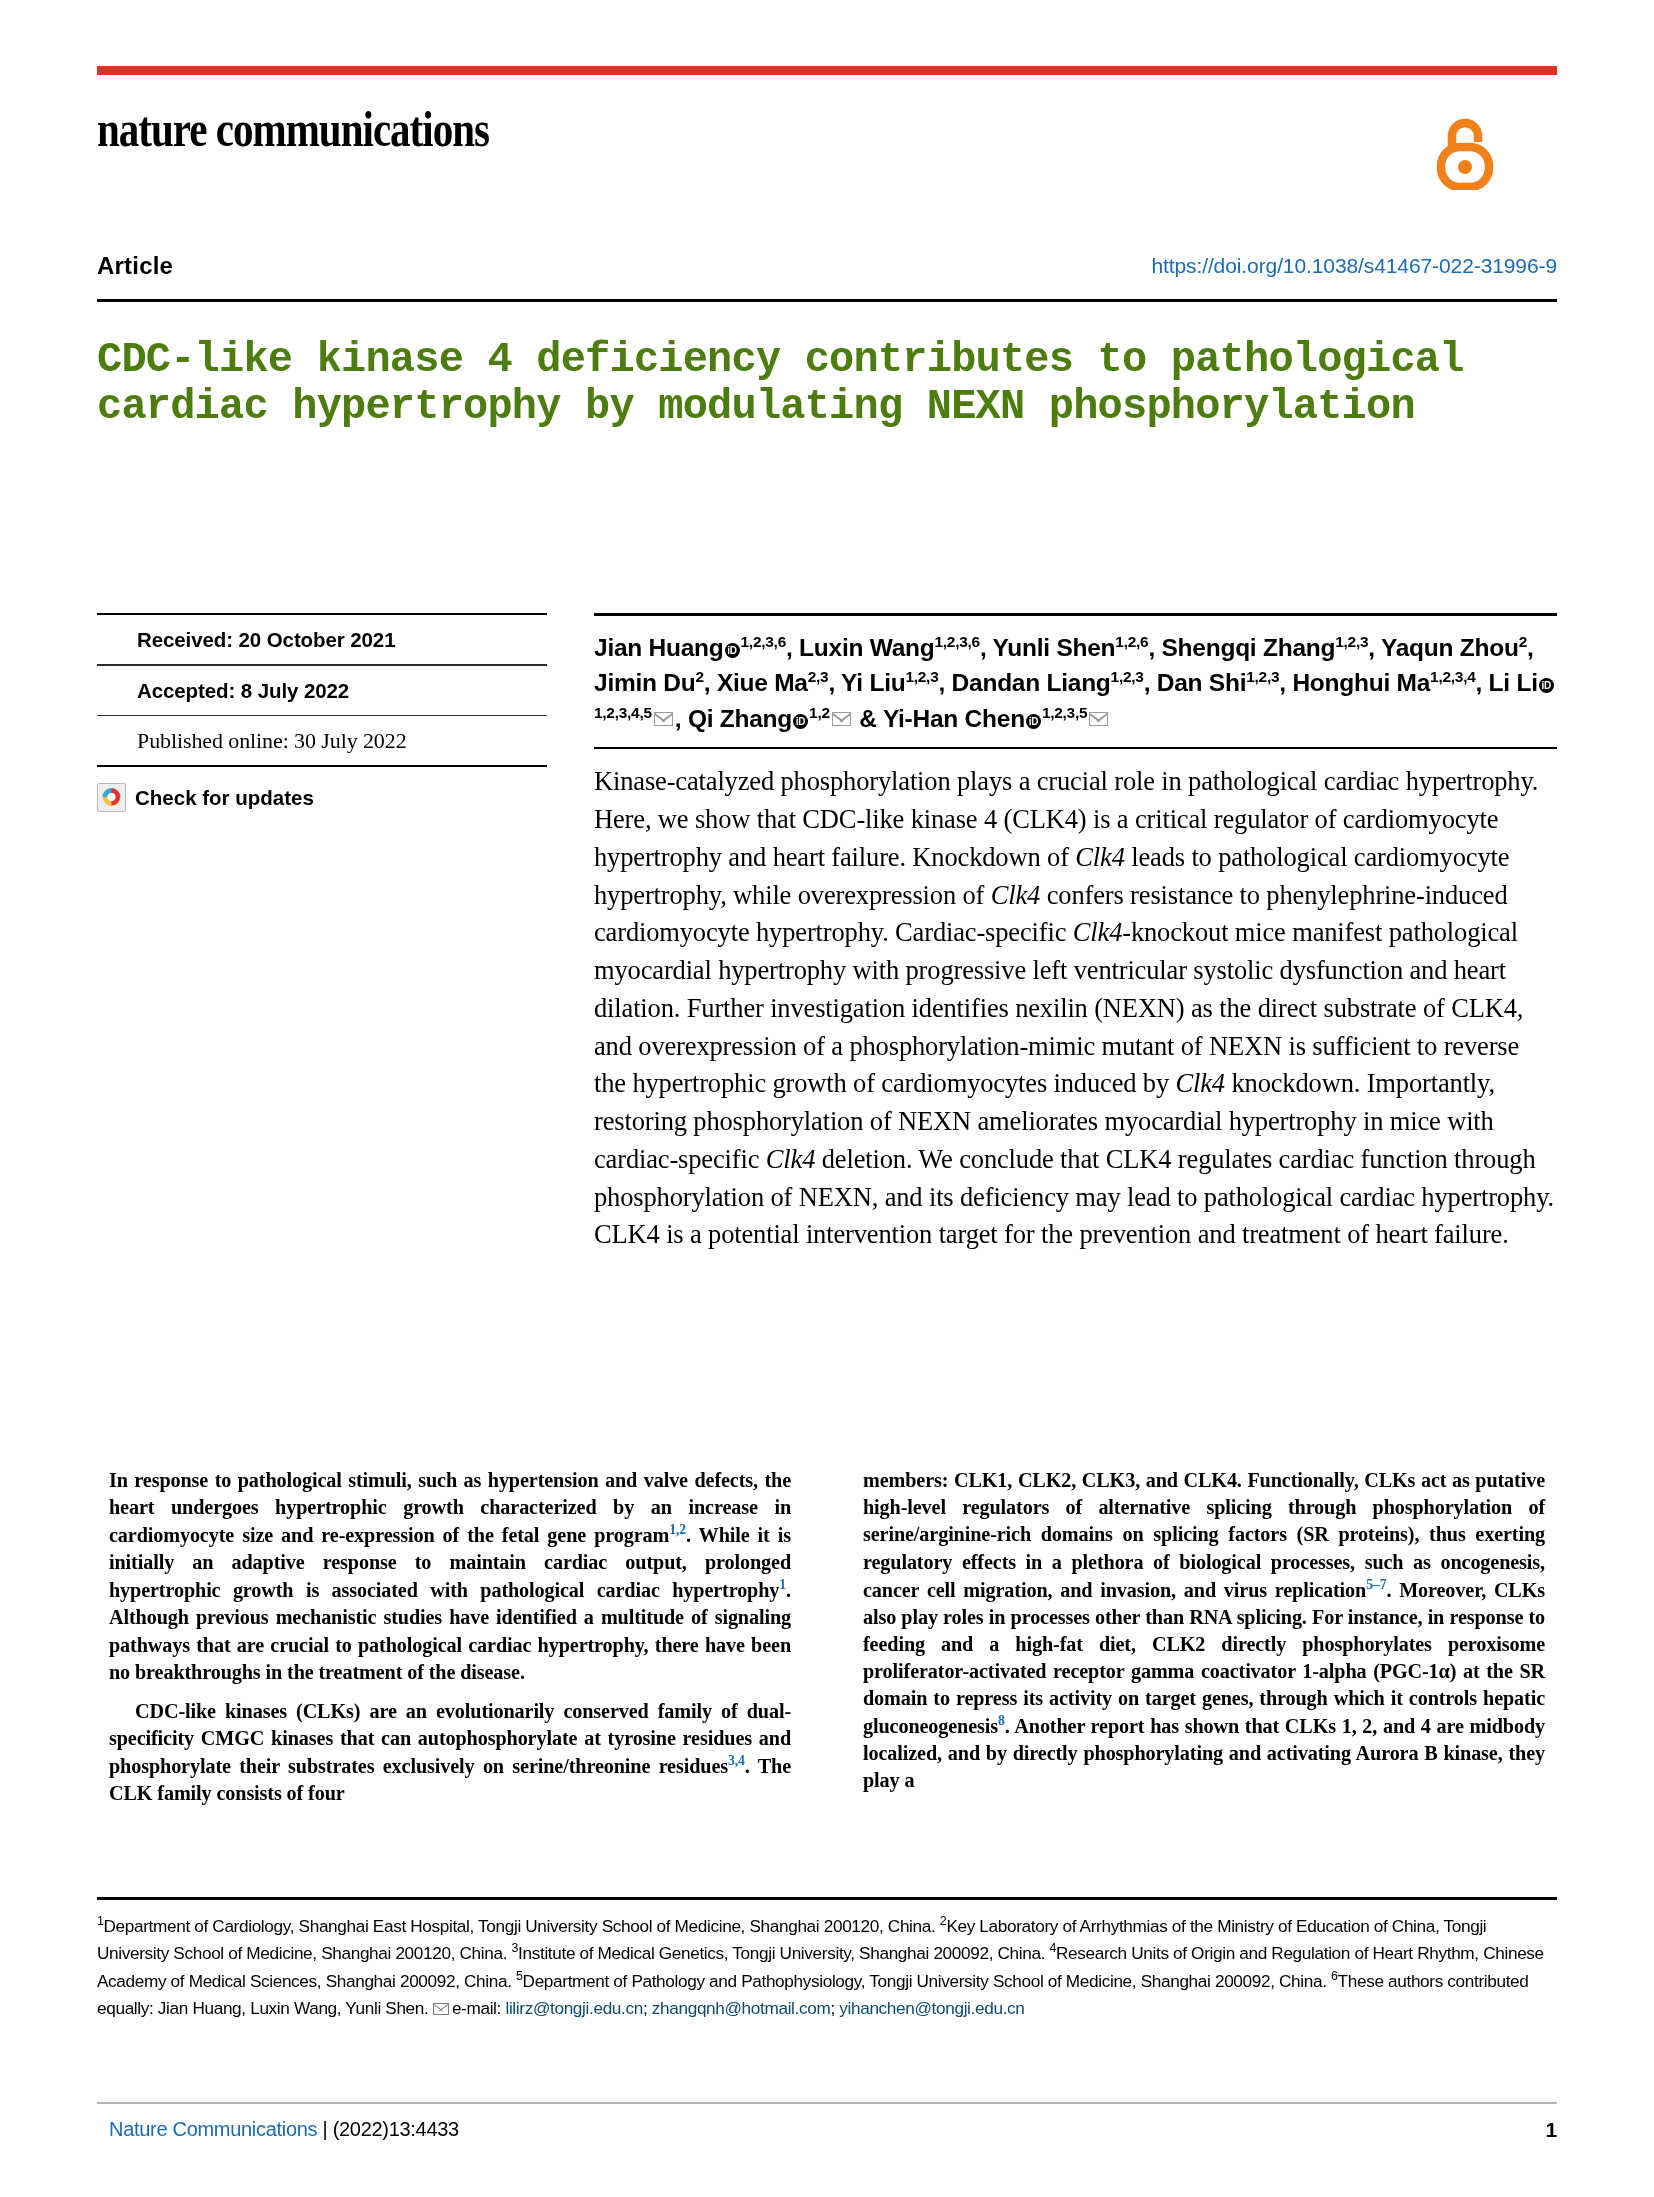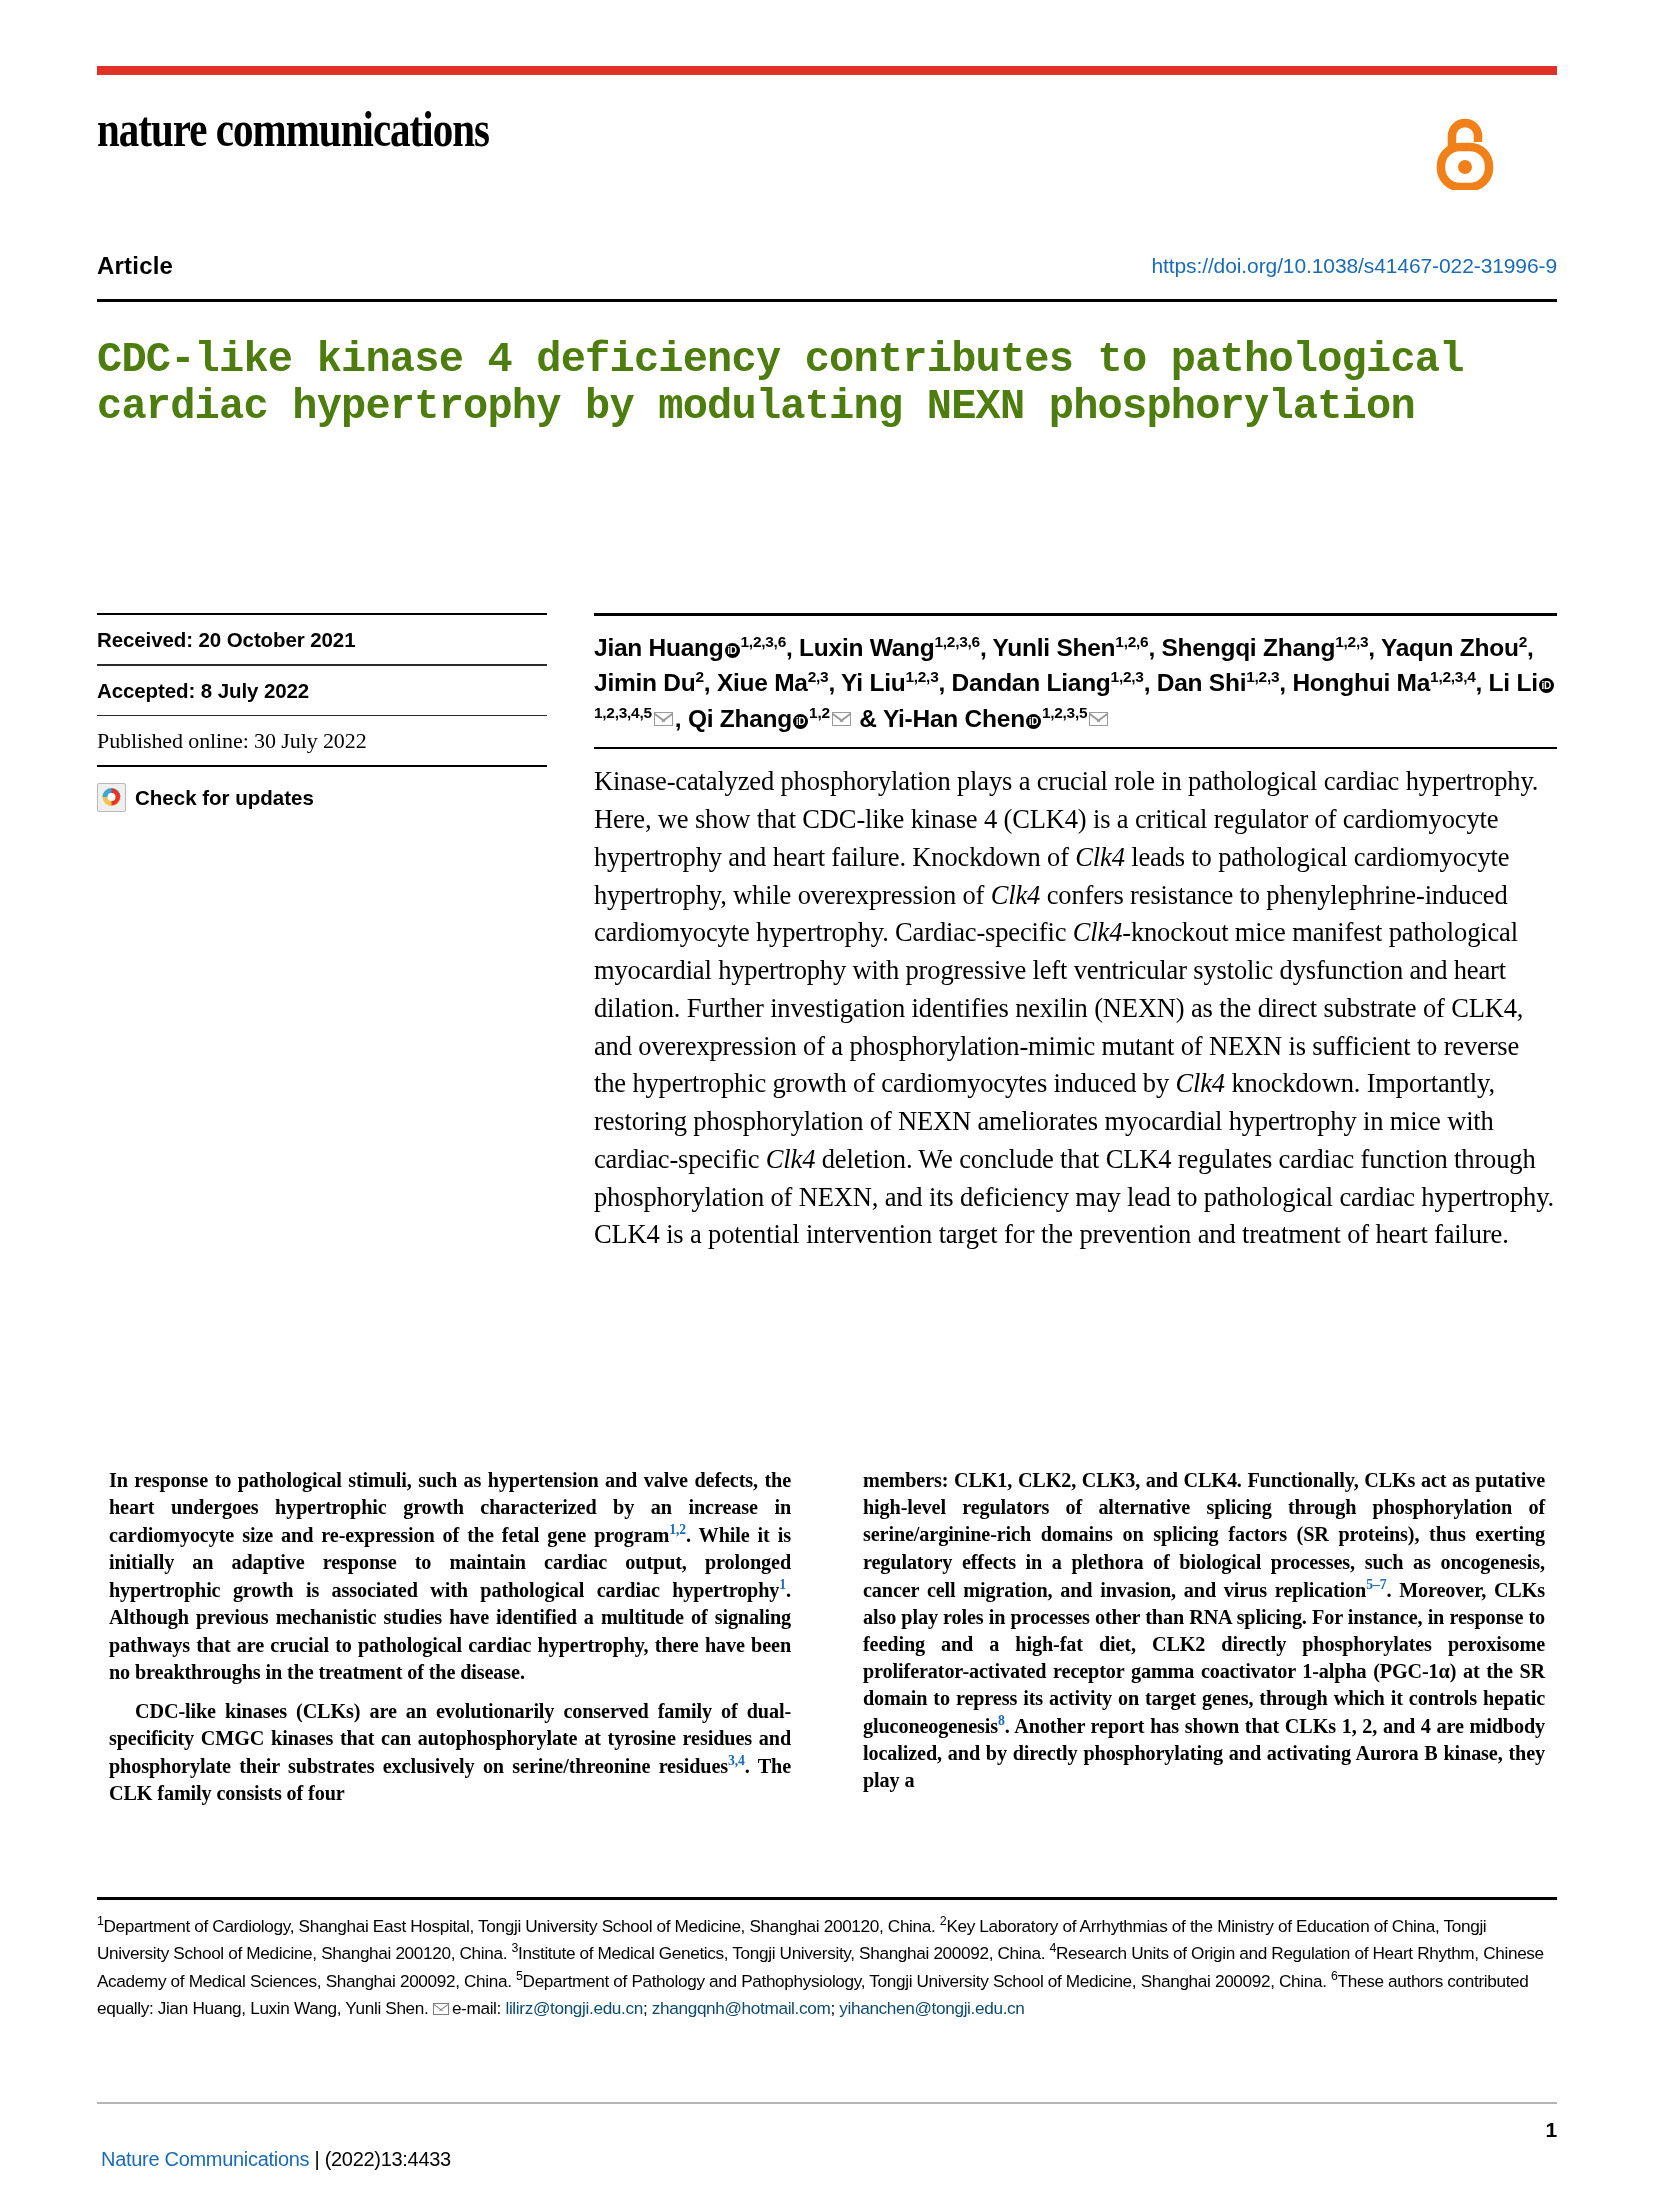--- a/index.html
+++ b/index.html
@@ -117,20 +117,21 @@
     background: #000;
   }
   .meta-rule.thin { height: 1.5px; background:#2b2b2b; }
   .meta-item {
     font-family: "Liberation Sans", sans-serif;
     font-weight: 700;
     font-size: 20.5px;
     padding: 13px 0 12px 0;
     letter-spacing: -0.1px;
     color: #000;
+    margin-left: 40px;
   }
   .meta-item.serif {
     font-family: "Liberation Serif", serif;
     font-weight: 400;
     font-size: 22px;
     padding: 12px 0 11px 0;
   }
   .check-updates {
     display: flex;
     align-items: center;
@@ -299,21 +300,21 @@
     position: absolute;
     left: 97px;
     top: 2118px;
     width: 1460px;
     height: 30px;
     font-family: "Liberation Sans", sans-serif;
     font-size: 20px;
     color: #1a6bb5;
     letter-spacing: -0.3px;
   }
-  .footer-left { position: absolute; left: 4px; top: 0; margin-top: 30px; }
+  .footer-left { position: absolute; left: 12px; top: 0; }
   .footer-cite { color: #000; }
   .footer-page {
     position: absolute;
     right: 0; top: 0;
     font-weight: 700;
     font-size: 21px;
     color: #000;
   }
 </style>
 </head>

